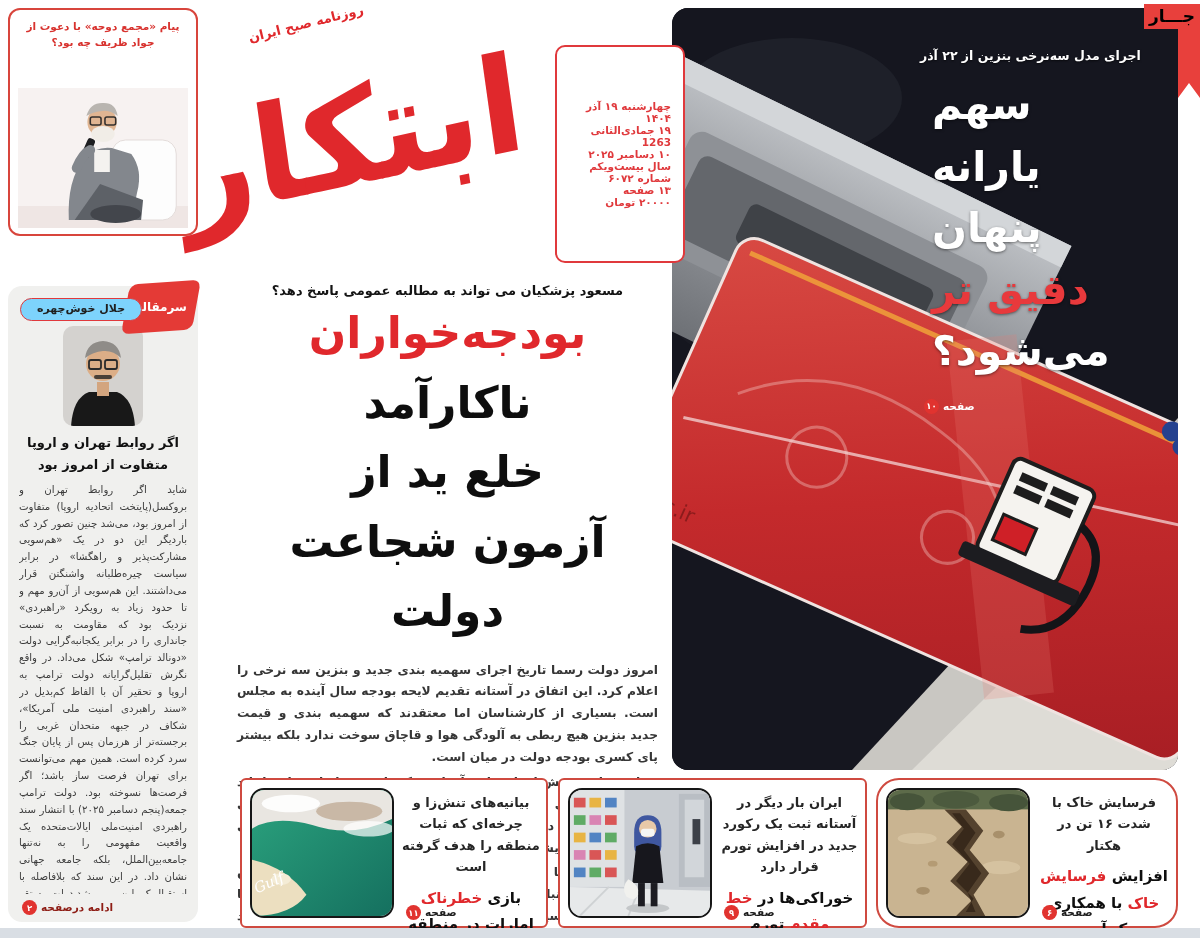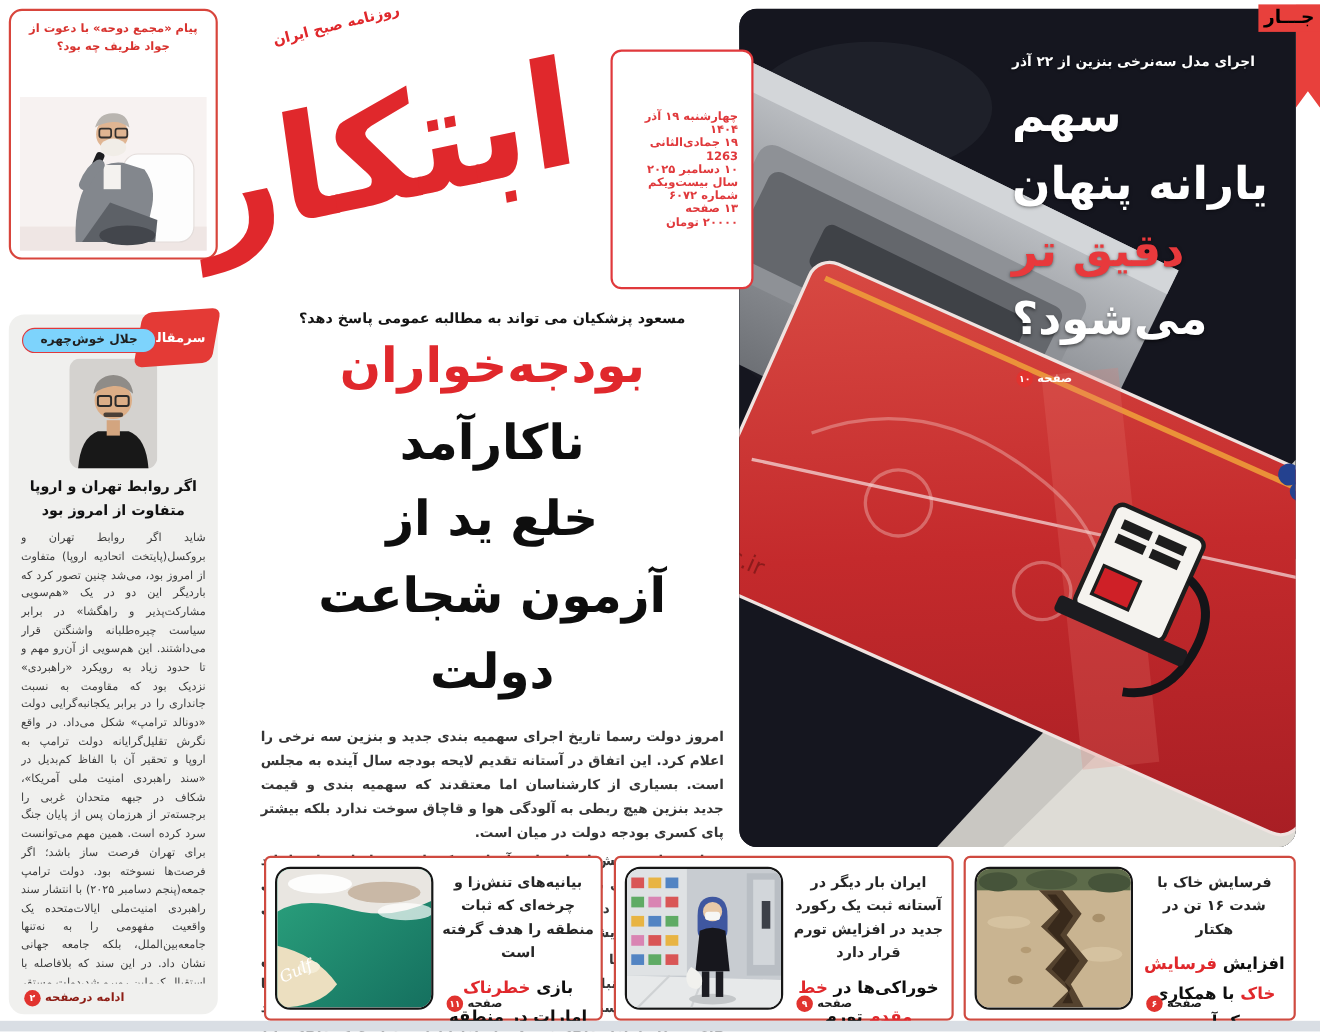--- a/index.html
+++ b/index.html
@@ -41,21 +41,21 @@
              border:2px solid #e0393c; border-radius:10px; padding:12px 12px;
              color:#e0393c; font-size:10.5px; font-weight:bold; text-align:right;
              display:flex; flex-direction:column; justify-content:center; z-index:6; background:#fff;margin-left:40px; }
 
   
   .lead { position:absolute; left:672px; top:8px; width:506px; height:762px; border-radius:16px;
           overflow:hidden; background:#15161f; }
   .lead svg.scene { position:absolute; inset:0; width:100%; height:100%; }
   .lead-text { position:absolute; top:40px; right:18px; width:240px; text-align:left; color:#fff; z-index:3; }
   .lead-kicker { font-size:12.5px; font-weight:bold; margin-bottom:12px; text-shadow:0 1px 2px rgba(0,0,0,.6); }
-  .lead-line { font-size:41px; font-weight:bold; line-height:1.5; text-shadow:0 1px 3px rgba(0,0,0,.5); }
+  .lead-line { font-size:41px; font-weight:bold; line-height:1.5; text-shadow:0 1px 3px rgba(0,0,0,.5);margin-left:12px; }
   .lead-line.red { color:#e8393c; }
   .lead-pg { margin-top:16px; color:#fff; }
 
   
   .center { position:absolute; left:237px; top:283px; width:421px; }
   .c-kicker { text-align:center; font-size:13px; font-weight:bold; color:#141414; }
   .c-h { text-align:center; font-weight:bold; color:#0e0e0e; font-size:44px; line-height:1.58; }
   .c-body { margin-top:14px; font-size:12.3px; font-weight:bold; color:#363636;
             text-align:justify; line-height:1.78; }
   .c-body p { margin-bottom:3px; }
@@ -77,21 +77,21 @@
   .edit-title { position:absolute; top:146px; left:8px; right:8px; text-align:center;
                 font-size:13px; font-weight:bold; color:#111; line-height:1.7; }
   .edit-body { position:absolute; top:196px; left:11px; right:11px; bottom:28px; overflow:hidden;
                font-size:10.2px; color:#3d3d3d; text-align:justify; line-height:1.65; }
   .edit-foot { position:absolute; left:10px; bottom:7px; direction:rtl; font-size:10.5px;
                font-weight:bold; color:#8e1d15; }
 
   
   .bbox { position:absolute; top:778px; height:150px; border:2px solid #cf4a40; border-radius:6px;
           background:#fff; }
-  .b1 { left:240px; width:308px; } .b2 { left:558px; width:309px; } .b3 { left:876px; width:302px; }
+  .b1 { left:240px; width:308px; } .b2 { left:558px; width:309px; } .b3 { left:876px; width:302px;border-radius:23px; }
   .b-img { position:absolute; left:8px; top:8px; bottom:8px; width:144px; border:2.5px solid #161616;
            border-radius:14px; overflow:hidden; background:#eee; }
   .b-img svg { width:100%; height:100%; display:block; }
   .b-text { position:absolute; right:6px; left:160px; top:12px; bottom:4px; text-align:center; }
   .b-kicker { font-size:13px; font-weight:bold; color:#262626; line-height:1.65; }
   .b-title { margin-top:7px; font-size:15px; font-weight:bold; color:#0f0f0f; line-height:1.75; }
   .b-pg { position:absolute; left:0; bottom:2px; direction:rtl; text-align:left; }
 
   .footer-strip { position:absolute; left:0; right:0; top:928px; height:10px; background:#d9dee4; }
 </style>

